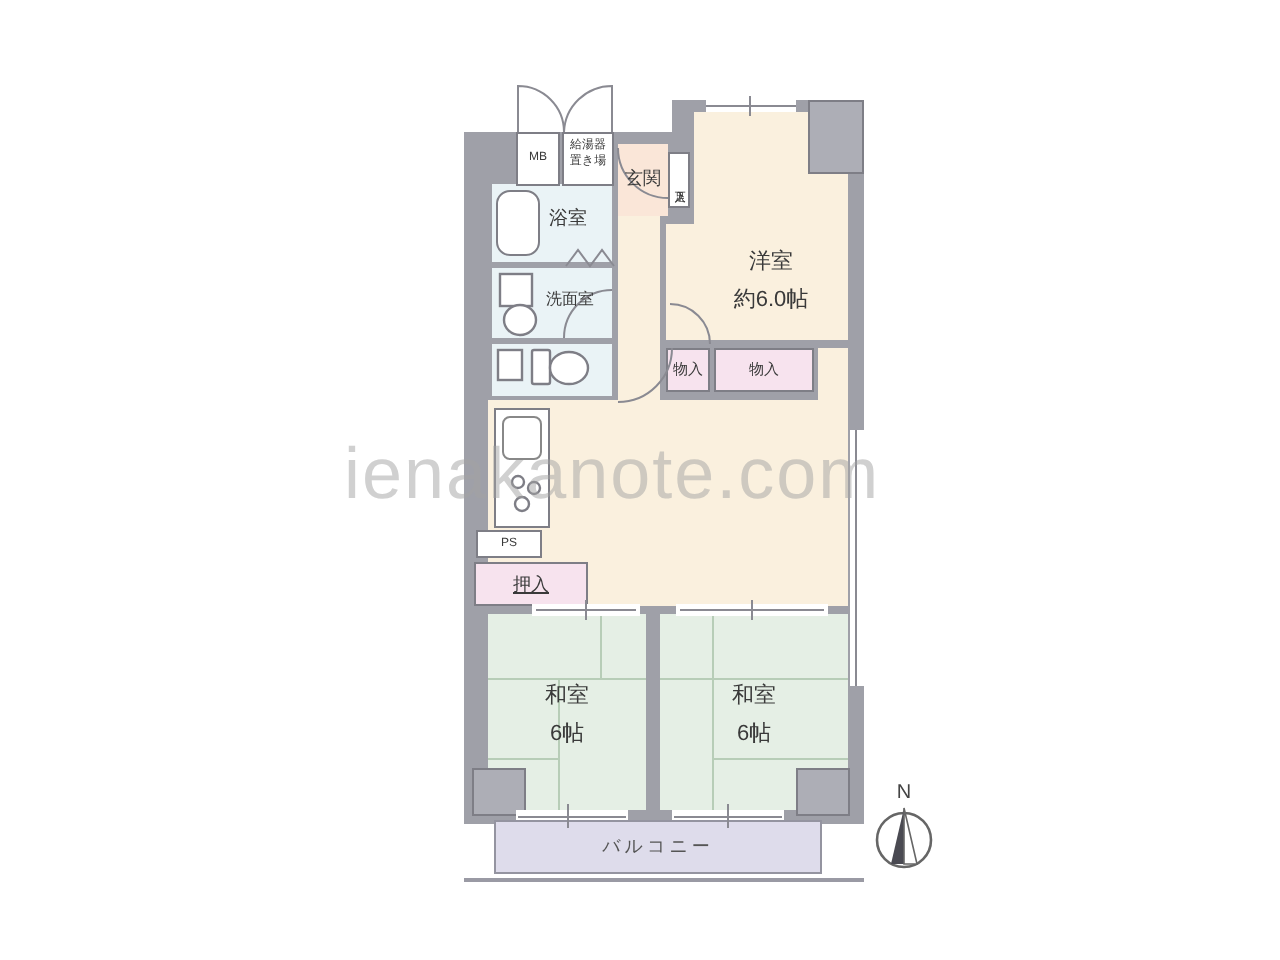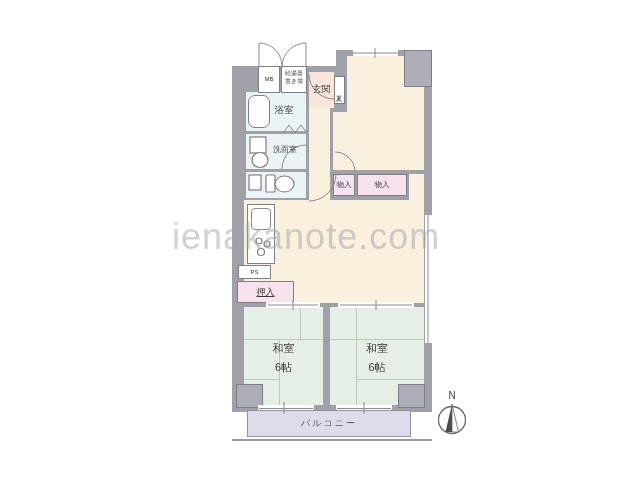--- a/index.html
+++ b/index.html
@@ -103,20 +103,24 @@
 
   <div class="abs lbl" style="left:258px;top:66px;width:22px;height:27px;line-height:27px;font-size:6px;">MB</div>
   <div class="abs lbl" style="left:281px;top:70px;width:26px;font-size:6px;line-height:1.3;">
     <span style="display:block;">給湯器</span>
     <span style="display:block;">置き場</span>
   </div>
   <div class="abs lbl" style="left:308px;top:84px;width:27px;font-size:9px;">玄関</div>
   <div class="abs lbl vtext" style="left:336px;top:79px;font-size:5.5px;height:24px;">下足入</div>
   <div class="abs lbl" style="left:262px;top:104px;width:44px;font-size:9.5px;text-align:center;">浴室</div>
   <div class="abs lbl" style="left:264px;top:145px;width:42px;font-size:8px;">洗面室</div>
+  <div class="abs lbl lbl2" style="left:347px;top:122px;width:77px;font-size:11px;">
+    <span style="display:block;">洋室</span>
+    <span style="display:block;">約6.0帖</span>
+  </div>
   <div class="abs lbl" style="left:333px;top:174px;width:22px;height:22px;line-height:22px;font-size:7.5px;">物入</div>
   <div class="abs lbl" style="left:357px;top:174px;width:50px;height:22px;line-height:22px;font-size:7.5px;">物入</div>
   <div class="abs lbl lbl2" style="left:272px;top:230px;width:130px;font-size:11.5px;">
   </div>
   <div class="abs lbl" style="left:238px;top:265px;width:33px;height:14px;line-height:14px;font-size:6px;">PS</div>
   <div class="abs lbl" style="left:237px;top:281px;width:57px;height:22px;line-height:22px;font-size:9px;text-decoration:underline;">押入</div>
   <div class="abs lbl lbl2" style="left:244px;top:339px;width:79px;font-size:11px;">
     <span style="display:block;">和室</span>
     <span style="display:block;">6帖</span>
   </div>

